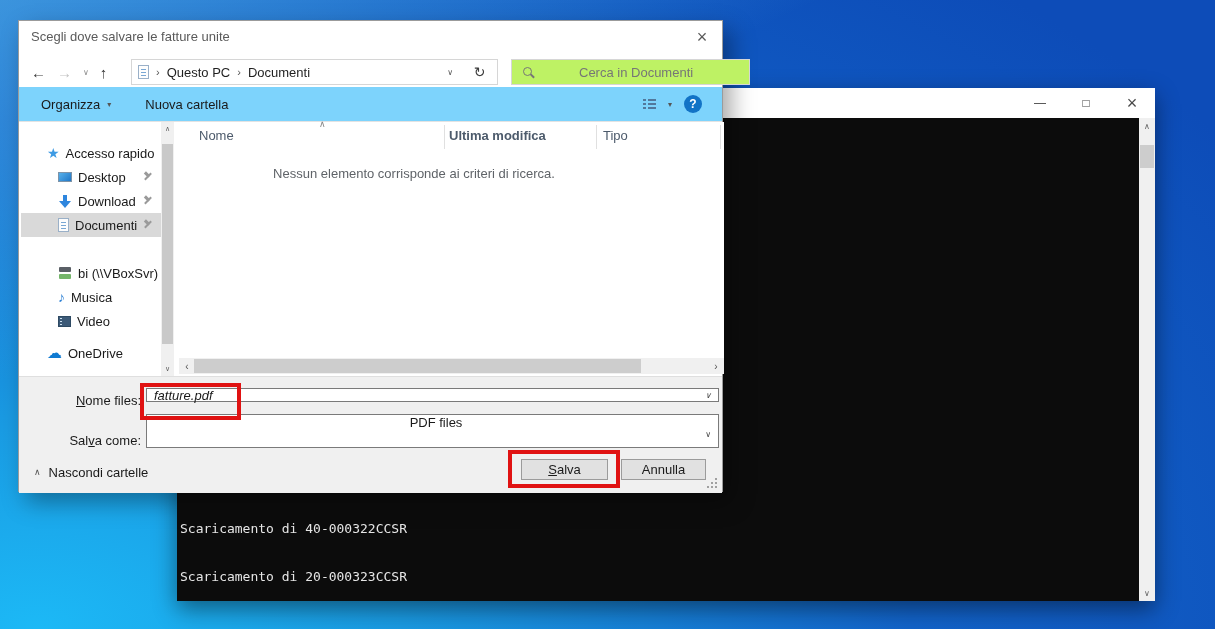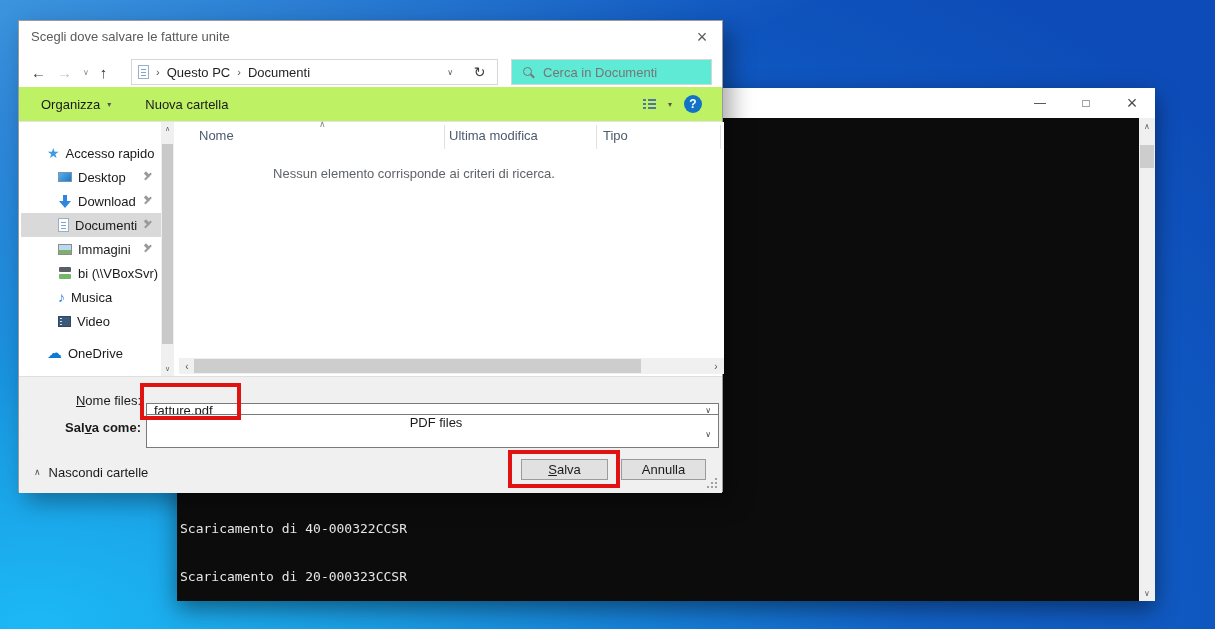--- a/index.html
+++ b/index.html
@@ -37,28 +37,28 @@
   .nav-glyph.disabled{color:#c3c3c3;}
   .nav-glyph.small{font-size:8px;color:#8a8a8a;}
   .addr-box{position:absolute;left:112px;top:38px;width:332px;height:26px;border:1px solid #d6d6d6;
           box-sizing:border-box;display:flex;align-items:center;background:#fff;}
   .crumb-sep{color:#555;font-size:11px;margin:0 7px;}
   .crumb{color:#1f1f1f;}
   .addr-chevron{margin-left:auto;margin-right:9px;font-size:8px;color:#555;}
   .refresh-box{position:absolute;left:443px;top:38px;width:36px;height:26px;border:1px solid #d6d6d6;
           border-left:none;box-sizing:border-box;display:flex;align-items:center;justify-content:center;
           font-size:14px;color:#3d3d3d;background:#fff;}
-  .search-box{position:absolute;left:492px;top:38px;width:201px;height:26px;border:1px solid #d6d6d6;
-          box-sizing:border-box;display:flex;align-items:center;background:#5eead4;color:#767676;}
+  .search-box{position:absolute;left:492px;top:38px;width:239px;height:26px;border:1px solid #d6d6d6;
+          box-sizing:border-box;display:flex;align-items:center;background:#bef264;color:#767676;gap:36px;}
   .icon-search{width:11px;height:11px;position:relative;margin:0 9px 0 11px;flex:none;}
   .icon-search::before{content:"";position:absolute;left:0;top:0;width:7px;height:7px;border:1.5px solid #767676;border-radius:50%;}
   .icon-search::after{content:"";position:absolute;left:7px;top:8px;width:5px;height:1.5px;background:#767676;transform:rotate(45deg);}
   
   .dlg-toolbar{position:absolute;left:0;top:66px;width:100%;height:35px;border-bottom:1px solid #e3e3e3;
-          box-sizing:border-box;display:flex;align-items:center;background:#bef264;}
+          box-sizing:border-box;display:flex;align-items:center;background:#7dd3fc;}
   .tb-organizza{margin-left:22px;display:flex;align-items:center;gap:7px;}
   .tb-newfolder{margin-left:34px;}
   .tb-right{margin-left:auto;display:flex;align-items:center;gap:12px;padding-right:20px;}
   .dd-arrow{font-size:8px;color:#555;}
   .icon-viewlist{width:13px;height:11px;position:relative;}
   .icon-viewlist::before{content:"";position:absolute;left:0;top:0;bottom:0;width:3px;
           background:repeating-linear-gradient(180deg,#51789c 0 2px,transparent 2px 4px);}
   .icon-viewlist::after{content:"";position:absolute;left:5px;right:0;top:0;bottom:0;
           background:repeating-linear-gradient(180deg,#51789c 0 2px,transparent 2px 4px);}
   .help-circle{width:18px;height:18px;border-radius:50%;background:#1273c6;color:#fff;font-weight:bold;
@@ -92,41 +92,41 @@
   .icon-video::before{content:"";position:absolute;left:1px;top:1px;bottom:1px;width:2px;
           background:repeating-linear-gradient(180deg,#cfe3f2 0 1px,transparent 1px 3px);}
   .side-scroll{position:absolute;left:142px;top:101px;width:13px;height:254px;background:#f0f0f0;}
   .side-scroll .arr{position:absolute;left:0;width:13px;height:14px;display:flex;align-items:center;justify-content:center;font-size:7px;color:#606060;}
   .side-scroll .arr.up{top:0;}.side-scroll .arr.down{bottom:0;}
   .side-scroll .thumb{position:absolute;left:1px;width:11px;top:22px;height:200px;background:#c9c9c9;}
   
   .filelist{position:absolute;left:160px;top:101px;width:545px;height:236px;background:#fff;}
   .col-head{position:absolute;top:6px;color:#4c5a6b;}
   .col-head.nome{left:20px;}
-  .col-head.modifica{left:270px;}
+  .col-head.modifica{left:270px;font-weight:bold;}
   .col-head.tipo{left:424px;}
   .sort-caret{position:absolute;left:140px;top:-3px;font-size:9px;color:#888;}
   .col-div{position:absolute;top:3px;height:24px;width:1px;background:#e0e0e0;}
   .empty-msg{position:absolute;left:25px;width:420px;top:44px;text-align:center;color:#5f6368;}
   .hscroll{position:absolute;left:160px;top:337px;width:545px;height:16px;background:#f0f0f0;}
   .hscroll .arr{position:absolute;top:0;width:16px;height:16px;display:flex;align-items:center;justify-content:center;font-size:10px;color:#555;}
   .hscroll .arr.left{left:0;}.hscroll .arr.right{right:0;}
   .hscroll .thumb{position:absolute;left:15px;top:1px;width:447px;height:14px;background:#cdcdcd;}
   
   .bottom-panel{position:absolute;left:0;top:355px;width:100%;height:117px;background:#f0f0f0;
           border-top:1px solid #dfdfdf;box-sizing:border-box;}
   .fld-label{position:absolute;left:0;width:122px;text-align:right;color:#1a1a1a;}
   .fld-label .key{text-decoration:underline;}
   .filename-label{top:16px;}
-  .savetype-label{top:43px;font-weight:bold;}
+  .savetype-label{top:56px;}
   .combo{position:absolute;left:127px;width:573px;background:#fff;border:1px solid #7a7a7a;
           box-sizing:border-box;display:flex;align-items:center;}
   .combo .val{margin-left:7px;}
   .combo .chev{margin-left:auto;margin-right:7px;font-size:8px;color:#444;}
-  .filename-combo{top:26px;height:14px;}
+  .filename-combo{top:11px;height:14px;font-style:italic;}
   .savetype-combo{top:37px;height:34px;flex-direction:column;}
   .hide-folders{position:absolute;left:15px;top:86px;height:18px;display:flex;align-items:center;gap:8px;}
   .hide-folders .chev{font-size:9px;color:#555;}
   .btn{position:absolute;top:82px;height:21px;background:#e1e1e1;border:1px solid #9b9b9b;
           box-sizing:border-box;display:flex;align-items:center;justify-content:center;}
   .btn .key{text-decoration:underline;}
   .btn-save{left:502px;width:87px;}
   .btn-cancel{left:602px;width:85px;}
   .hl-rect{position:absolute;border:4px solid #e01212;box-sizing:border-box;pointer-events:none;}
   .hl-filename{left:121px;top:6px;width:101px;height:37px;}
@@ -207,25 +207,20 @@
     <div class="side-row" style="top:43px;">
       <span class="side-icon icon-monitor"></span>
       <span class="lbl">Desktop</span>
       <span class="icon-pin"></span>
     </div>
     <div class="side-row selected" style="top:91px;">
       <span class="side-icon icon-doc"></span>
       <span class="lbl">Documenti</span>
       <span class="icon-pin"></span>
     </div>
-    <div class="side-row" style="top:115px;">
-      <span class="side-icon icon-image"></span>
-      <span class="lbl">Immagini</span>
-      <span class="icon-pin"></span>
-    </div>
     <div class="side-row" style="top:139px;">
       <span class="side-icon icon-network"></span>
       <span class="lbl">bi (\\VBoxSvr) (Z</span>
     </div>
     <div class="side-row" style="top:163px;">
       <span class="side-icon glyph-music">♪</span>
       <span class="lbl">Musica</span>
     </div>
     <div class="side-row" style="top:187px;">
       <span class="side-icon icon-video"></span>

